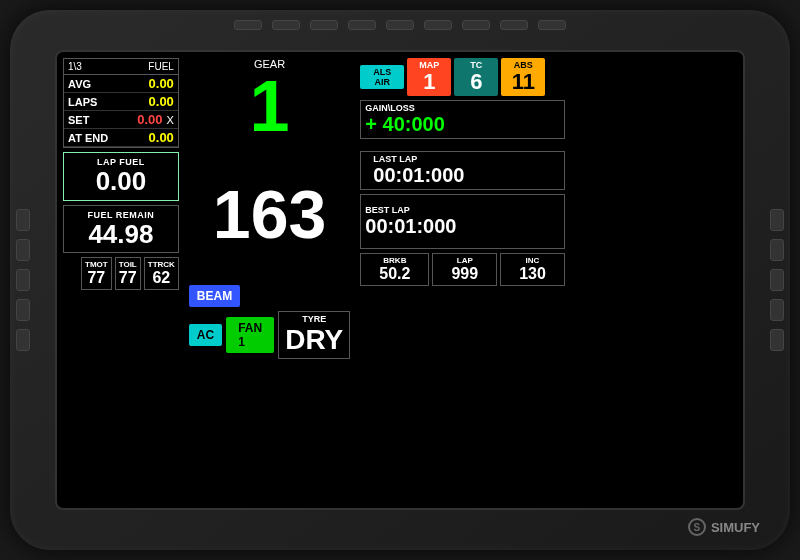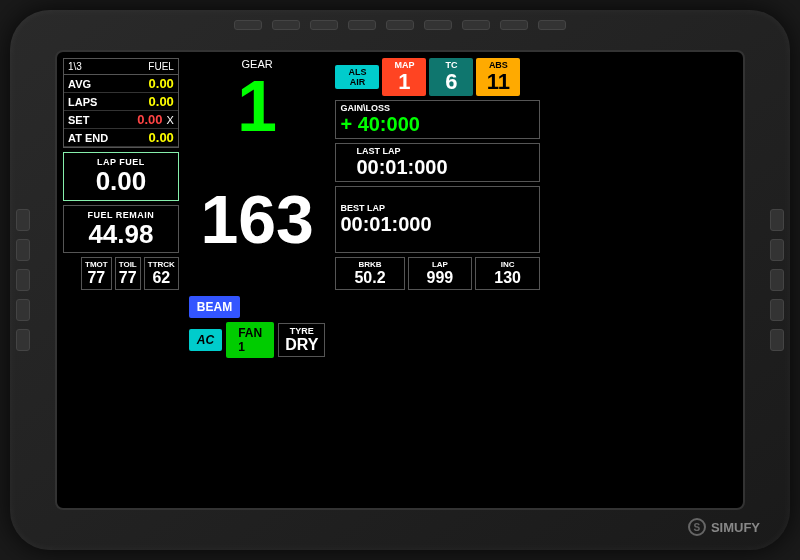--- a/index.html
+++ b/index.html
@@ -208,21 +208,20 @@
       border-radius: 2px;
       text-align: center;
     }
     .ac-box {
       background: #00cccc;
       color: #000;
       font-size: 12px;
       font-weight: bold;
       padding: 4px 8px;
       border-radius: 2px;
-      font-style: italic;
     }
     .fan-box {
       background: #00cc00;
       color: #000;
       font-size: 12px;
       font-weight: bold;
       padding: 4px 12px;
       border-radius: 2px;
     }
 
@@ -232,21 +231,21 @@
       padding: 2px 6px;
       text-align: center;
     }
     .tyre-label {
       color: #fff;
       font-size: 9px;
       font-weight: bold;
     }
     .tyre-value {
       color: #fff;
-      font-size: 16px;
+      font-size: 28px;
       font-weight: bold;
     }
 
     
     .right-col {
       display: flex;
       flex-direction: column;
       gap: 4px;
     }
 
@@ -299,36 +298,37 @@
       font-weight: bold;
     }
     .gl-value {
       color: #00ff00;
       font-size: 20px;
       font-weight: bold;
     }
 
     .lap-box {
       border: 1px solid #555;
-      padding: 2px 20px;
+      padding: 2px 12px;
+      margin-top: 8px;
     }
     .lap-label {
       color: #fff;
       font-size: 9px;
       font-weight: bold;
     }
     .lap-time {
       color: #fff;
       font-size: 20px;
       font-weight: bold;
     }
 
     .best-lap-box {
       border: 1px solid #555;
-      padding: 16px 4px;
+      padding: 10px 4px;
     }
 
     .bottom-right {
       display: flex;
       gap: 3px;
     }
     .br-box {
       flex: 1;
       border: 1px solid #555;
       padding: 2px 18px;

